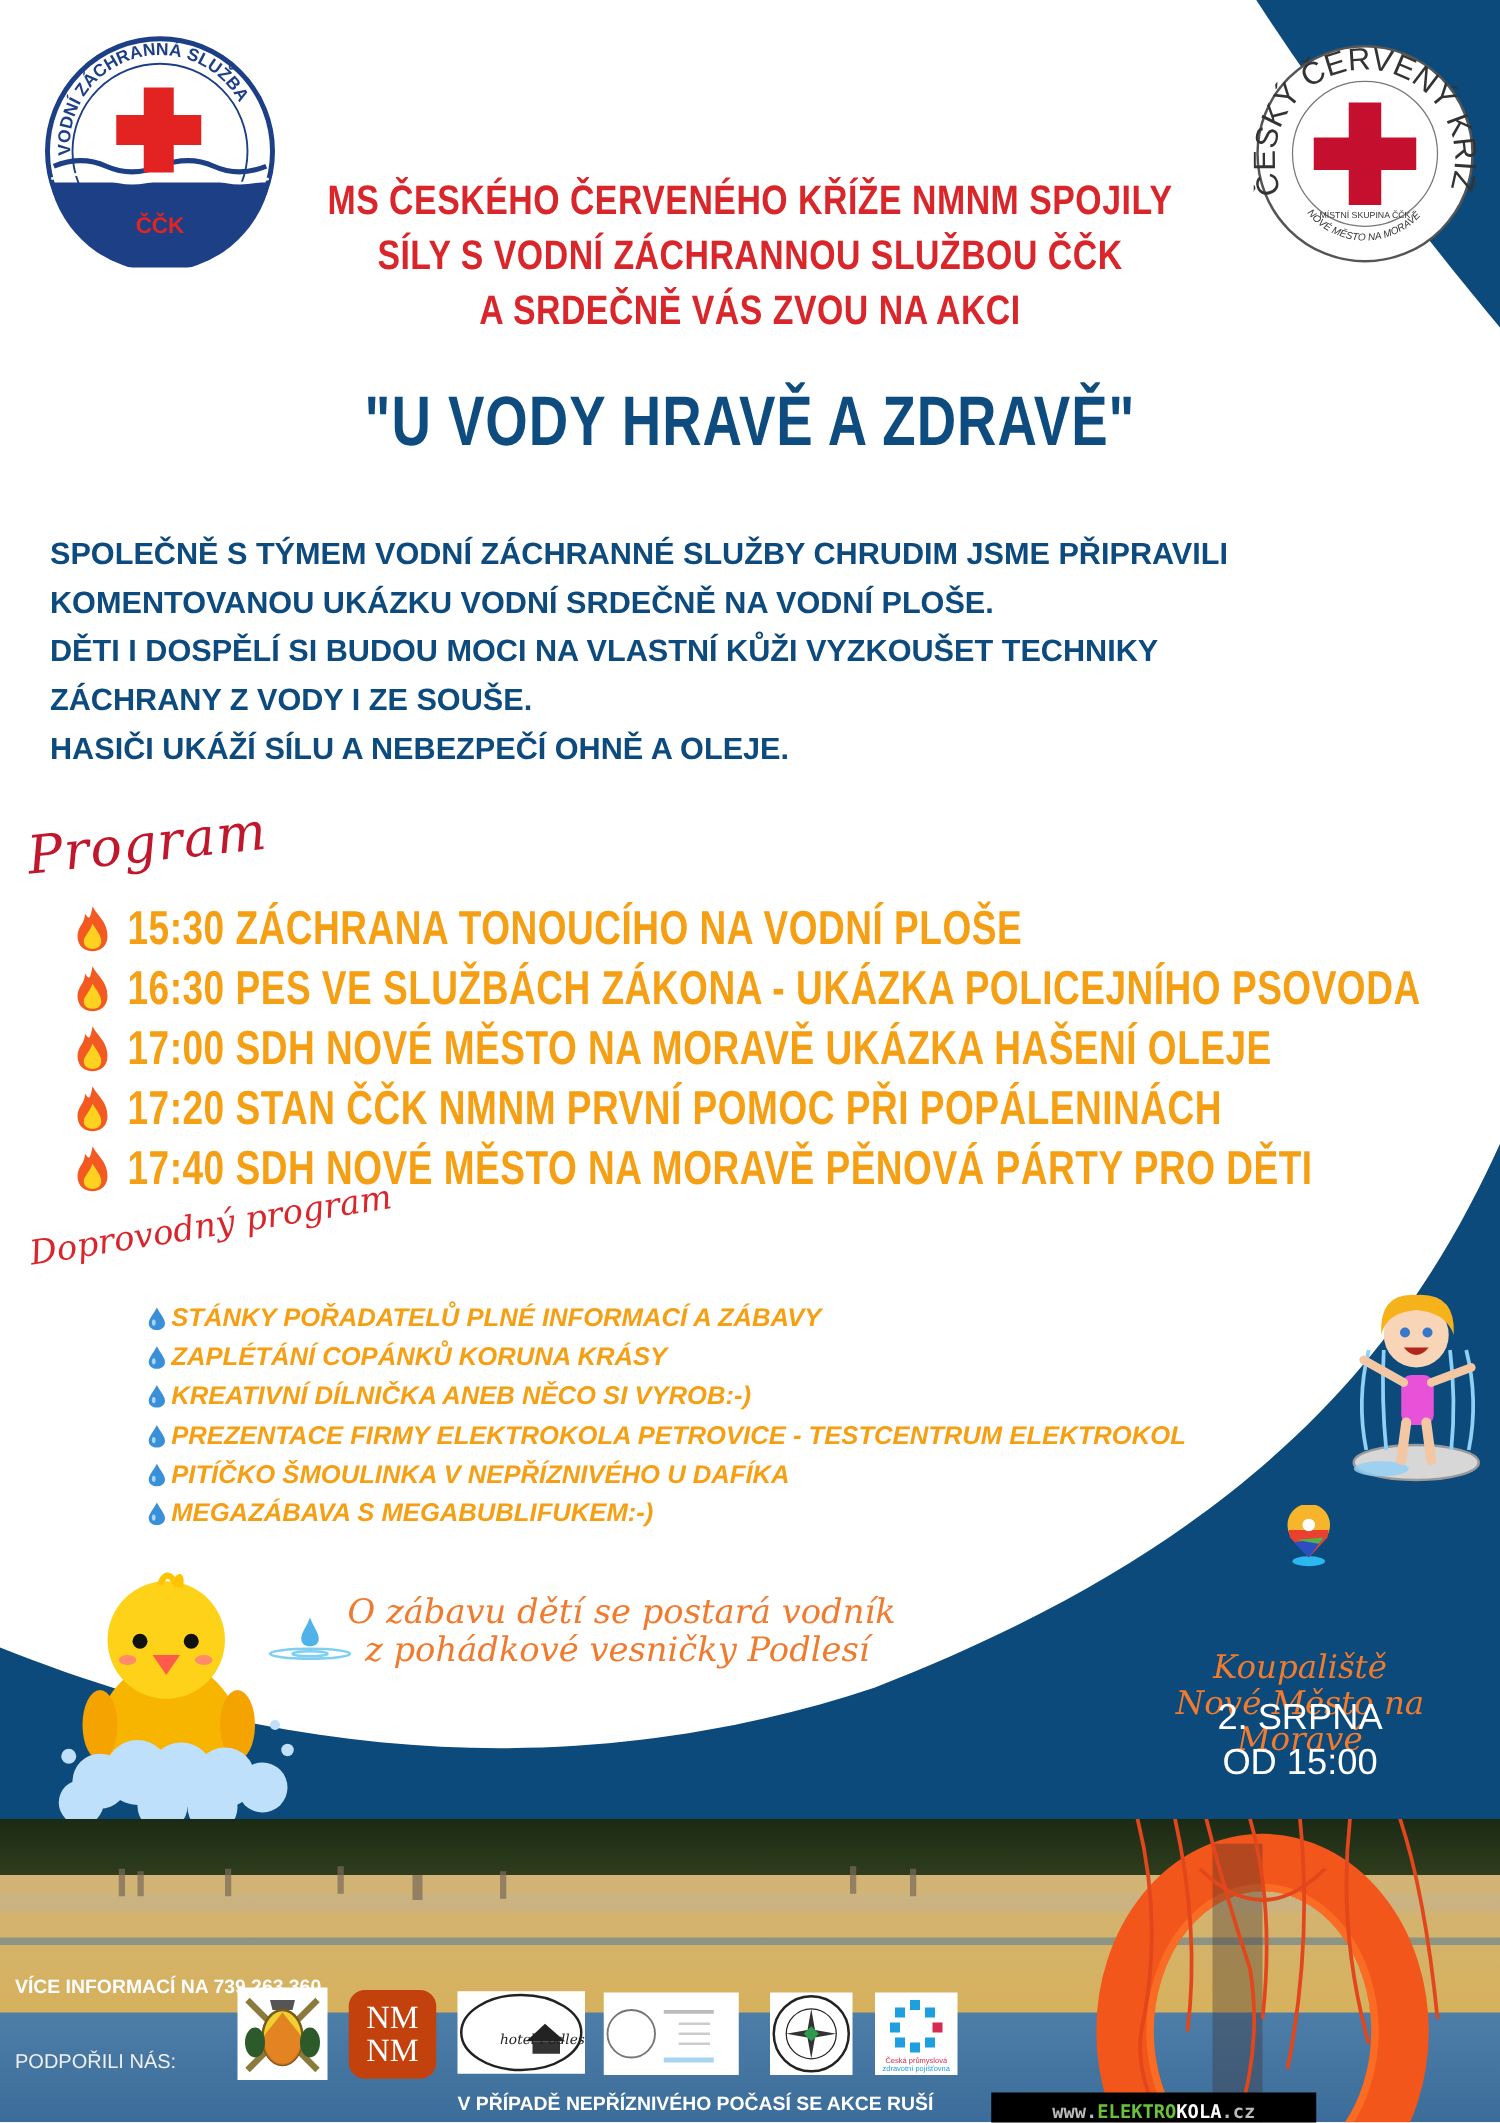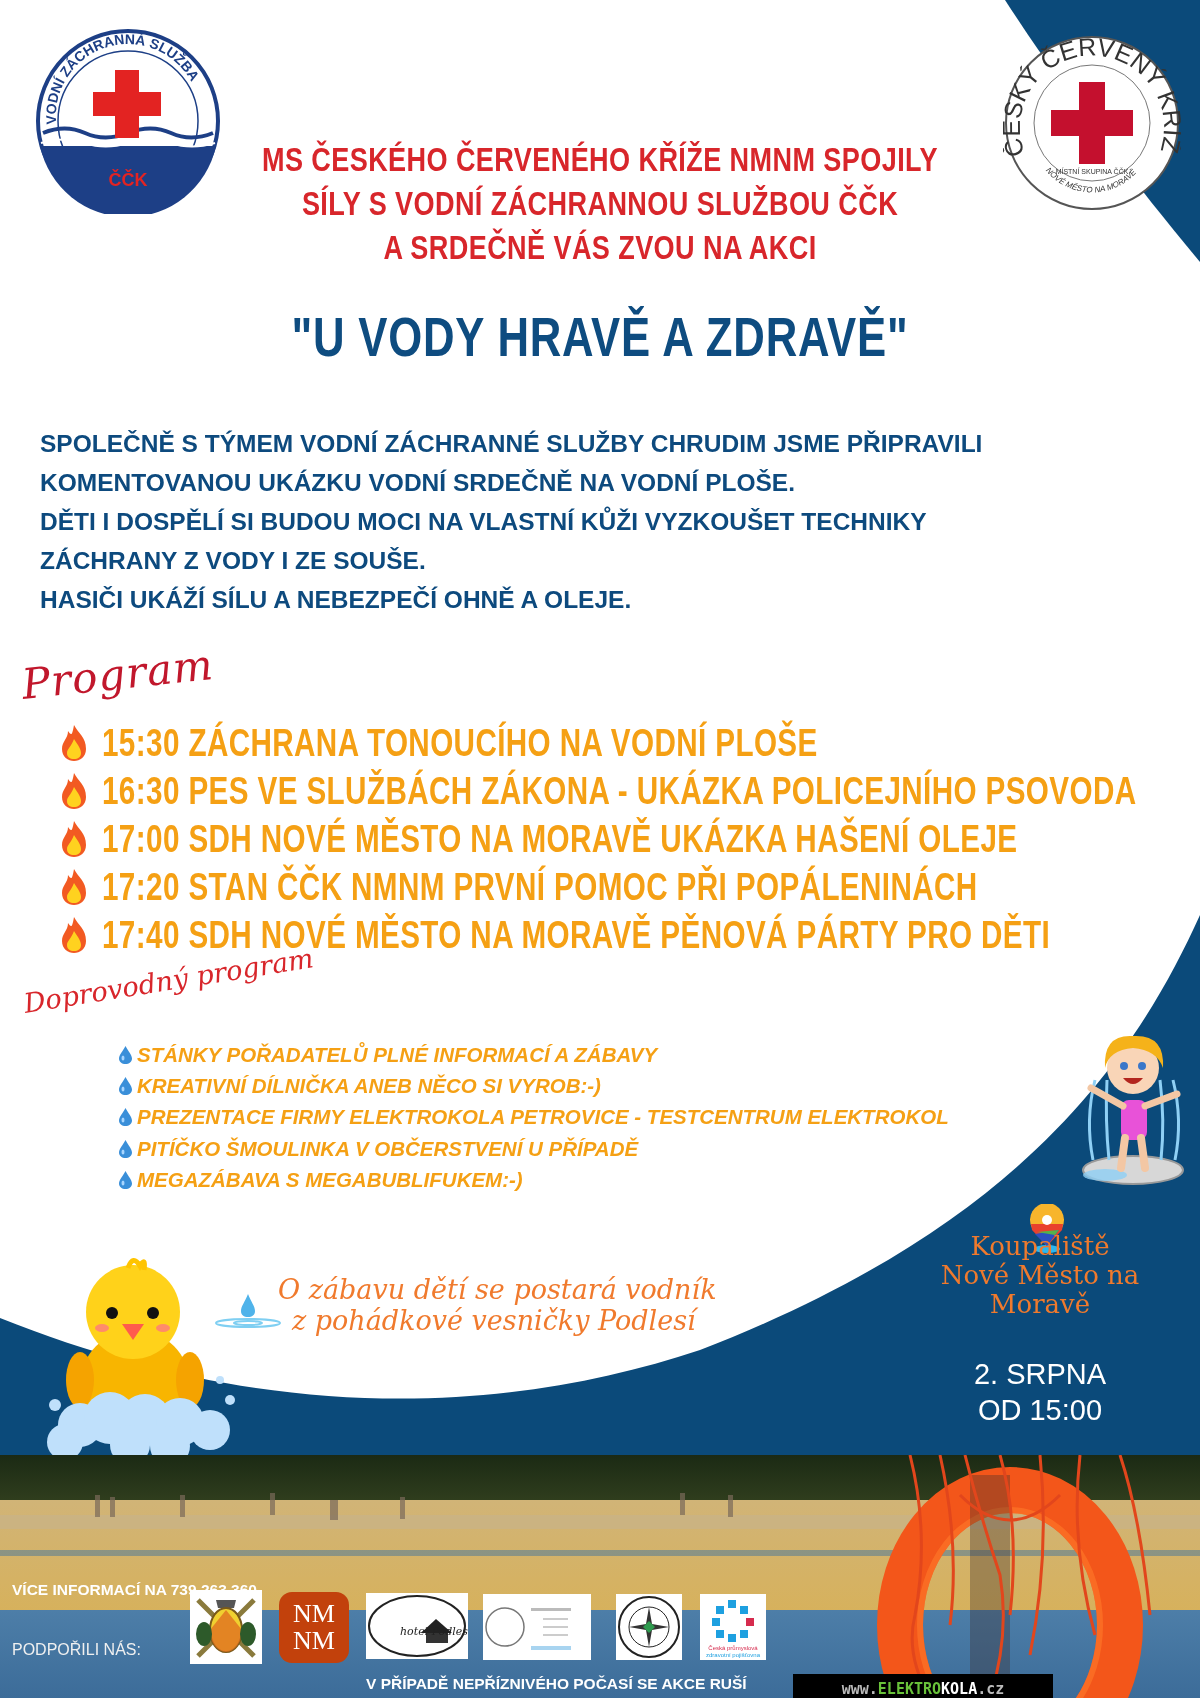--- a/index.html
+++ b/index.html
@@ -24,21 +24,21 @@
   .prog-text { font-weight:bold; color:#f5a014; font-size:38px; white-space:nowrap; transform:scaleX(0.78); transform-origin:left center; display:inline-block; letter-spacing:0.5px; }
 
   .side-list { position:absolute; left:118px; top:1039px;font-style:italic; }
   .side-item { display:flex; align-items:center; height:31.3px; }
   .drop { width:15px; height:20px; margin-right:4px; }
   .side-text { font-weight:bold; color:#f5a014; font-size:20.5px; white-space:nowrap; }
 
   .vodnik { position:absolute; left:278px; top:1274px; width:520px; color:#f07a2d; font-family:"DejaVu Serif", serif; font-style:italic; font-size:27px; line-height:31px; text-align:left; }
   .vodnik div:nth-child(2){ padding-left:14px; }
 
-  .place { position:absolute; left:900px; top:1232px; width:280px; text-align:center; color:#f07a2d; font-family:"DejaVu Serif", serif; font-size:26px; line-height:29px; }
+  .place { position:absolute; left:900px; top:1320px; width:280px; text-align:center; color:#f07a2d; font-family:"DejaVu Serif", serif; font-style:italic; font-size:26px; line-height:29px; }
   .date { position:absolute; left:900px; top:1356px; width:280px; text-align:center; color:#ffffff; font-size:29px; line-height:36px; }
 
   .photo { position:absolute; left:0; top:1455px; width:1200px; height:243px; overflow:hidden; }
   .supp-label { position:absolute; left:12px; top:1641px; color:#f0f0f0; font-size:16px; }
   .foot-left { position:absolute; left:12px; top:1581px; color:#ffffff; font-weight:bold; font-size:15.5px; }
   .foot-mid { position:absolute; left:366px; top:1675px; color:#ffffff; font-weight:bold; font-size:15.5px; }
 
   .logo-box { position:absolute; background:#fff; }
   .nmnm { position:absolute; left:279px; top:1592px; width:70px; height:71px; background:#c2410c; color:#fff; font-family:"Liberation Serif", serif; font-size:26px; line-height:27px; text-align:center; padding-top:8px; box-sizing:border-box;border-radius:13px; }
   .elektro { position:absolute; left:793px; top:1630px; width:260px; height:30px; background:#000; color:#bbb; font-family:"DejaVu Sans Mono", monospace; font-size:15px; line-height:30px; text-align:center; font-weight:bold;margin-top:44px; }
@@ -148,35 +148,42 @@
         <path d="M7.5,1 C10,6 14,10 14,13.5 C14,17 11,19 7.5,19 C4,19 1,17 1,13.5 C1,10 5,6 7.5,1 Z" fill="#3a8fd9"></path>
         <ellipse cx="5" cy="13" rx="1.5" ry="2.5" fill="#a8d6ff"></ellipse>
       </svg>
     <span class="side-text">STÁNKY POŘADATELŮ PLNÉ INFORMACÍ A ZÁBAVY</span>
   </div>
   <div class="side-item">
     <svg class="drop" viewBox="0 0 15 20">
         <path d="M7.5,1 C10,6 14,10 14,13.5 C14,17 11,19 7.5,19 C4,19 1,17 1,13.5 C1,10 5,6 7.5,1 Z" fill="#3a8fd9"></path>
         <ellipse cx="5" cy="13" rx="1.5" ry="2.5" fill="#a8d6ff"></ellipse>
       </svg>
+    <span class="side-text">ZAPLÉTÁNÍ COPÁNKŮ KORUNA KRÁSY</span>
+  </div>
+  <div class="side-item">
+    <svg class="drop" viewBox="0 0 15 20">
+        <path d="M7.5,1 C10,6 14,10 14,13.5 C14,17 11,19 7.5,19 C4,19 1,17 1,13.5 C1,10 5,6 7.5,1 Z" fill="#3a8fd9"></path>
+        <ellipse cx="5" cy="13" rx="1.5" ry="2.5" fill="#a8d6ff"></ellipse>
+      </svg>
     <span class="side-text">KREATIVNÍ DÍLNIČKA ANEB NĚCO SI VYROB:-)</span>
   </div>
   <div class="side-item">
     <svg class="drop" viewBox="0 0 15 20">
         <path d="M7.5,1 C10,6 14,10 14,13.5 C14,17 11,19 7.5,19 C4,19 1,17 1,13.5 C1,10 5,6 7.5,1 Z" fill="#3a8fd9"></path>
         <ellipse cx="5" cy="13" rx="1.5" ry="2.5" fill="#a8d6ff"></ellipse>
       </svg>
     <span class="side-text">PREZENTACE FIRMY ELEKTROKOLA PETROVICE - TESTCENTRUM ELEKTROKOL</span>
   </div>
   <div class="side-item">
     <svg class="drop" viewBox="0 0 15 20">
         <path d="M7.5,1 C10,6 14,10 14,13.5 C14,17 11,19 7.5,19 C4,19 1,17 1,13.5 C1,10 5,6 7.5,1 Z" fill="#3a8fd9"></path>
         <ellipse cx="5" cy="13" rx="1.5" ry="2.5" fill="#a8d6ff"></ellipse>
       </svg>
-    <span class="side-text">PITÍČKO ŠMOULINKA V OBČERSTVENÍ U PŘÍPADĚ</span>
+    <span class="side-text">PITÍČKO ŠMOULINKA V NEPŘÍZNIVÉHO U DAFÍKA</span>
   </div>
   <div class="side-item">
     <svg class="drop" viewBox="0 0 15 20">
         <path d="M7.5,1 C10,6 14,10 14,13.5 C14,17 11,19 7.5,19 C4,19 1,17 1,13.5 C1,10 5,6 7.5,1 Z" fill="#3a8fd9"></path>
         <ellipse cx="5" cy="13" rx="1.5" ry="2.5" fill="#a8d6ff"></ellipse>
       </svg>
     <span class="side-text">MEGAZÁBAVA S MEGABUBLIFUKEM:-)</span>
   </div>
 </div>
 

